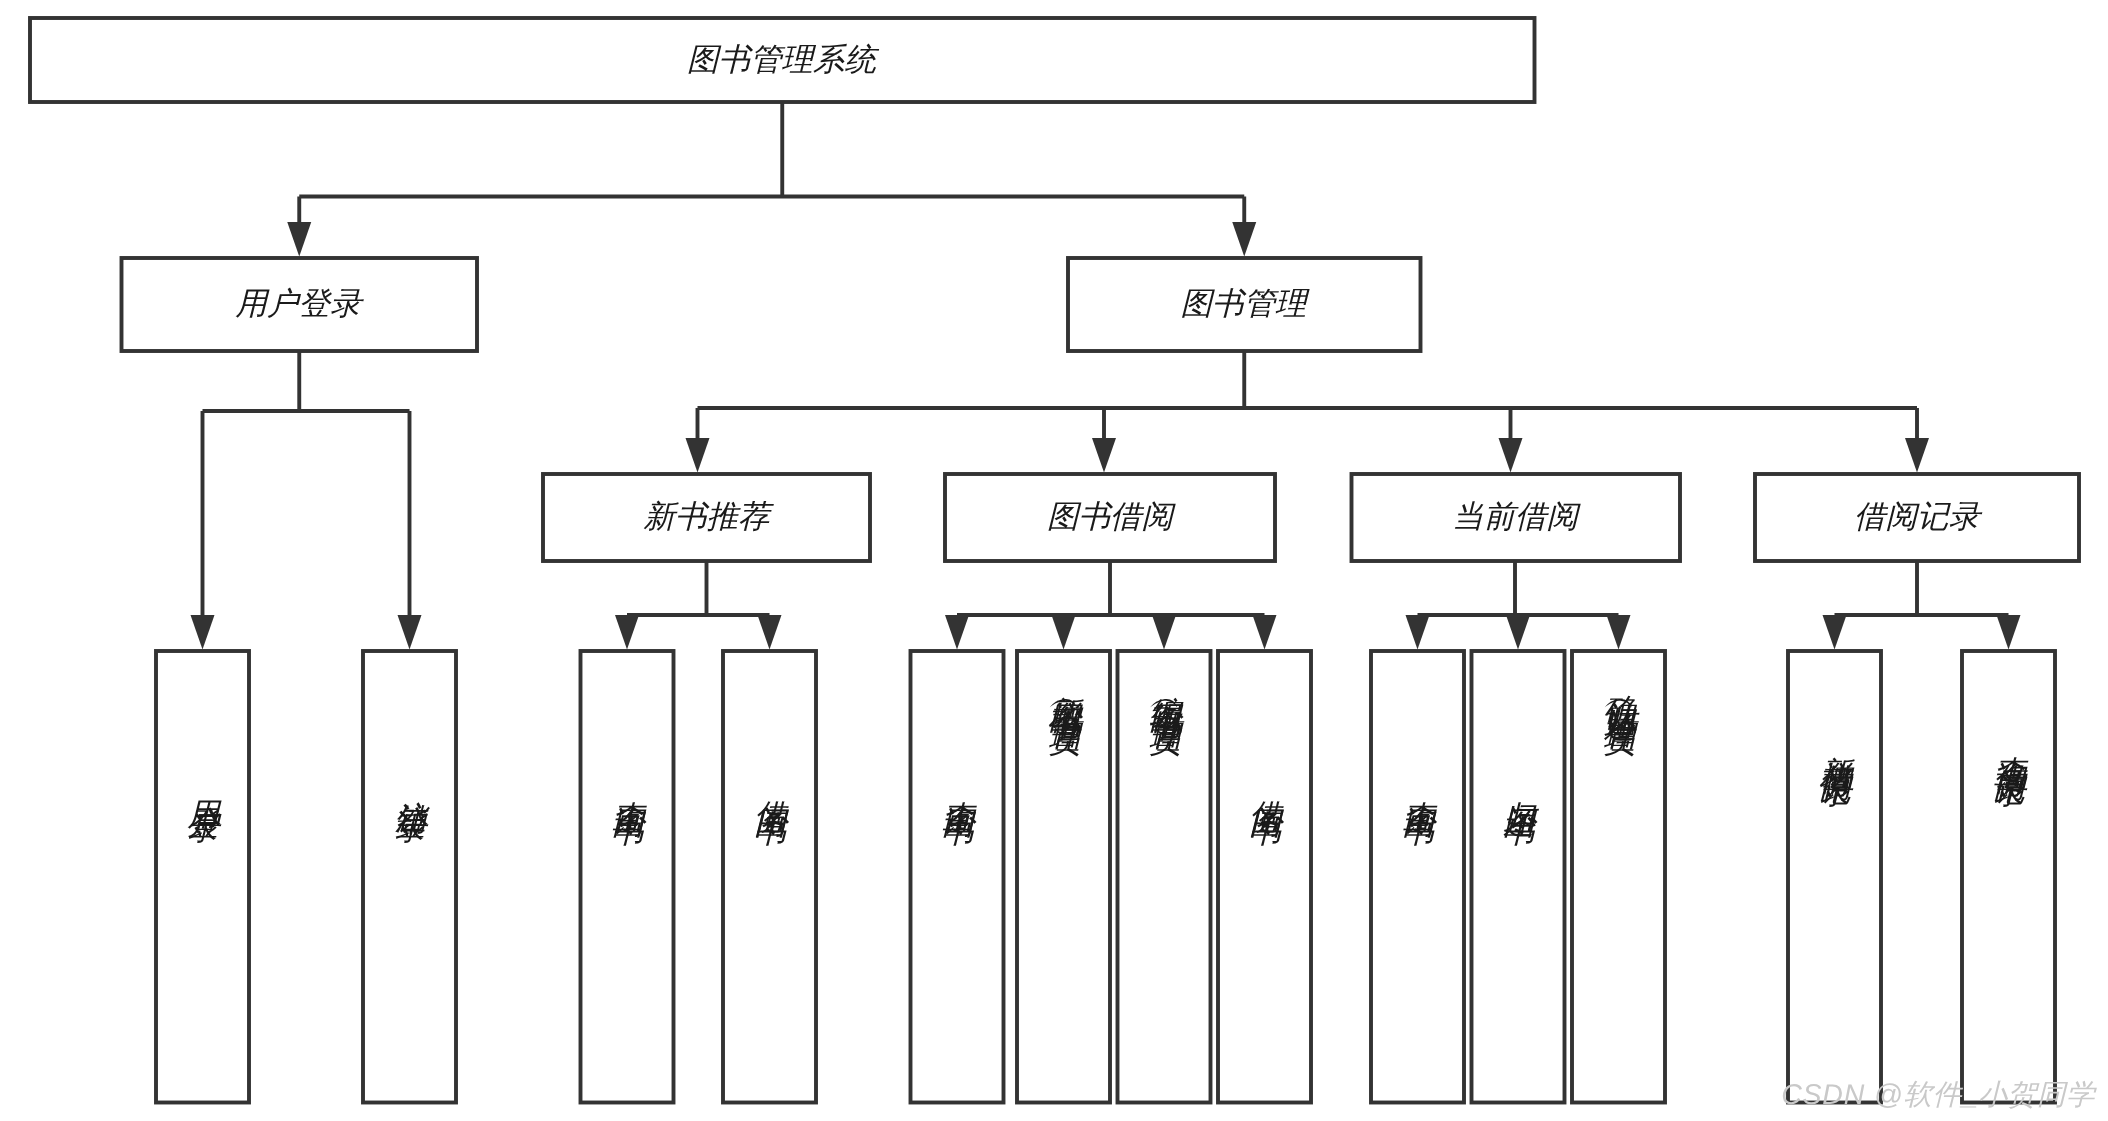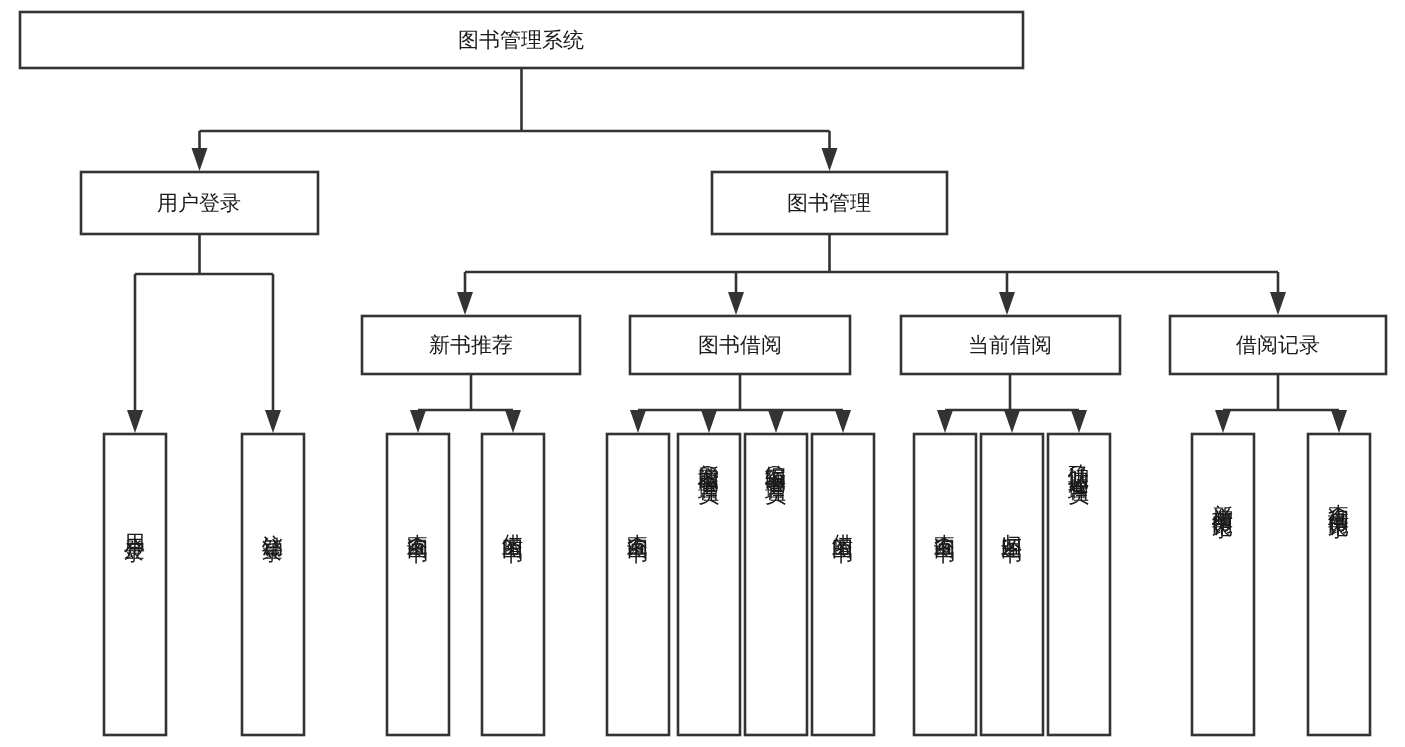--- a/index.html
+++ b/index.html
@@ -11,20 +11,21 @@
     width: 1405px;
     height: 747px;
     font-family: "Liberation Sans", "DejaVu Sans", sans-serif;
     overflow: hidden;
     position: relative;
   }
   #diagram-root {
     position: relative;
     width: 1405px;
     height: 747px;
+    font-style: italic;
   }
   svg.diagram {
     position: absolute;
     top: 0;
     left: 0;
     width: 1405px;
     height: 747px;
   }
   .node-box {
     fill: #ffffff;
@@ -186,14 +187,15 @@
   <div class="leaf-label" style="left:638px; top:517px;">查询图书</div>
   <div class="leaf-label" style="left:709px; top:447px;">新增图书（管理员）</div>
   <div class="leaf-label" style="left:776px; top:447px;">编辑图书（管理员）</div>
   <div class="leaf-label" style="left:843px; top:517px;">借阅图书</div>
   <div class="leaf-label" style="left:945px; top:517px;">查询图书</div>
   <div class="leaf-label" style="left:1012px; top:517px;">归还图书</div>
   <div class="leaf-label" style="left:1079px; top:447px;">确认归还（管理员）</div>
   <div class="leaf-label" style="left:1223px; top:487px;">新增借阅记录</div>
   <div class="leaf-label" style="left:1339px; top:487px;">查询借阅记录</div>
 
+  <div class="watermark">CSDN @软件_小贺同学</div>
 
 </div>
 
 </body></html>

